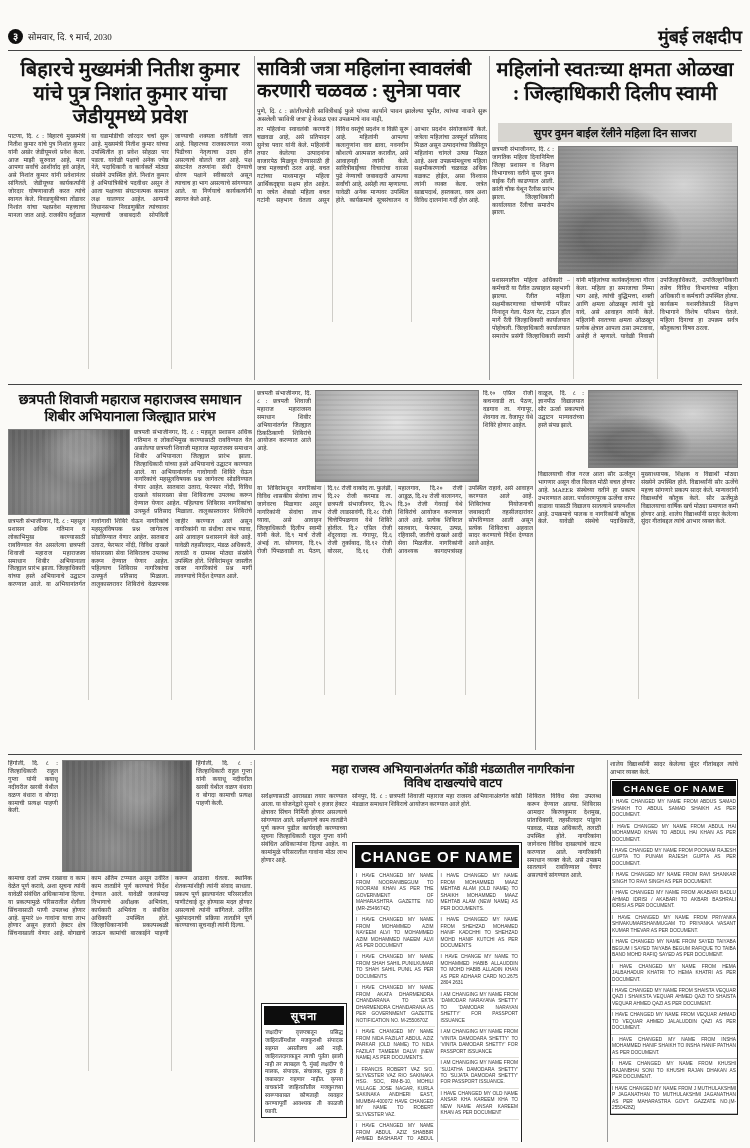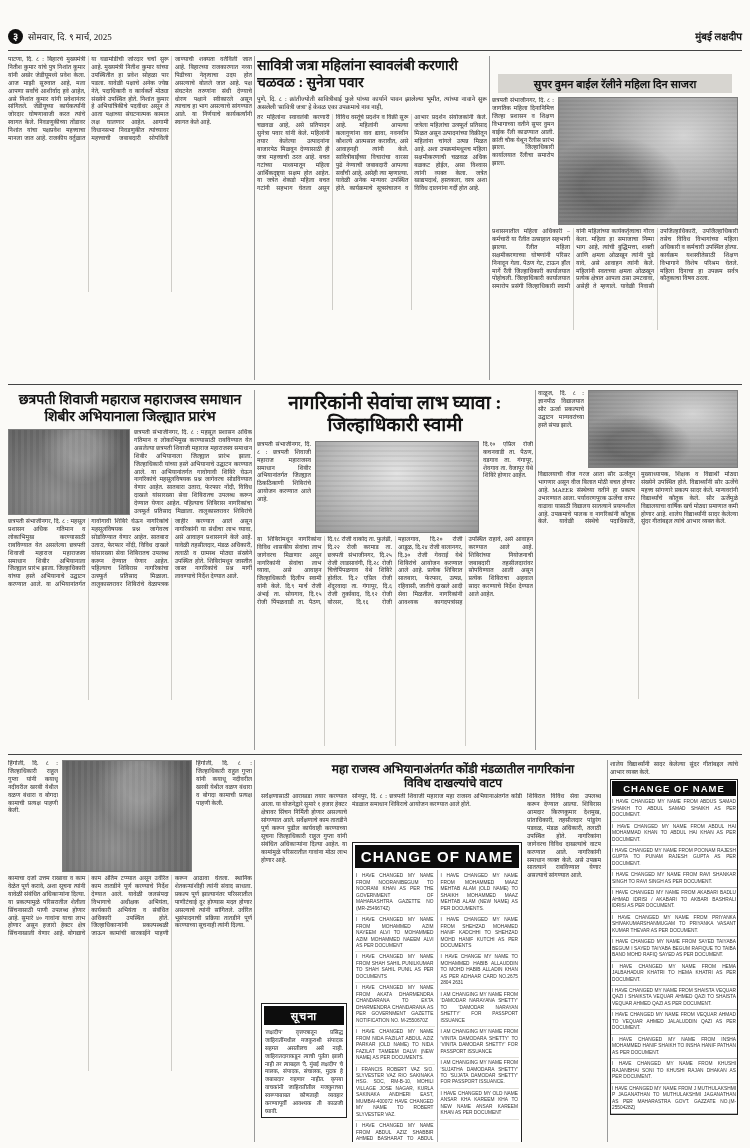--- a/index.html
+++ b/index.html
@@ -9,21 +9,21 @@
     background:#fbfaf7;color:#141414;margin:0 auto;
     padding:26px 8px 6px 8px;overflow:hidden;
     font-family:"Liberation Serif","DejaVu Serif",serif;
   }
   
   .masthead{display:flex;justify-content:space-between;align-items:center;height:20px;}
   .mh-left{display:flex;align-items:center;gap:5px;}
   .pg-badge{width:15px;height:15px;border-radius:50%;background:#111;color:#fff;
     font-size:10px;font-weight:bold;display:flex;align-items:center;justify-content:center;}
   .dateline{font-size:9px;}
-  .edition{font-size:10px;font-weight:bold;}
+  .edition{font-size:18px;font-weight:bold;}
   .hrule{height:1px;background:#444;margin:4px 0 5px 0;}
   
   .band{display:flex;overflow:hidden;}
   .vsep{width:1px;background:#9a9a9a;margin:0 2px;flex:0 0 1px;}
   .band1{height:324px;}
   .band2{height:360px;}
   .band3{height:382px;}
   article{overflow:hidden;box-sizing:border-box;}
   .colA{flex:0 0 244px;}
   .colB{flex:0 0 230px;}
@@ -84,38 +84,40 @@
   .hshift{padding:0 4px;}
 </style>
 </head>
 <body>
 
 <div class="page">
 
   <div class="masthead">
     <div class="mh-left">
       <div class="pg-badge">३</div>
-      <div class="dateline">सोमवार, दि. ९ मार्च, 2025</div>
+      <div class="dateline">सोमवार, दि. ९ मार्च, 2030</div>
     </div>
     <div class="edition">मुंबई लक्षदीप</div>
   </div>
   <div class="hrule"></div>
 
   <div class="band band1">
     <article class="colA">
+      <div class="hl hl-xl">बिहारचे मुख्यमंत्री नितीश कुमार यांचे पुत्र निशांत कुमार यांचा जेडीयूमध्ये प्रवेश</div>
       <div class="bodytext cols3" style="height:236px;">पाटणा, दि. ८ : बिहारचे मुख्यमंत्री नितीश कुमार यांचे पुत्र निशांत कुमार यांनी अखेर जेडीयूमध्ये प्रवेश केला. आज माझी सुरुवात आहे, मला आपणा सर्वांचे आशीर्वाद हवे आहेत, असे निशांत कुमार यांनी प्रवेशानंतर सांगितले. जेडीयूच्या कार्यकर्त्यांनी जोरदार घोषणाबाजी करत त्यांचे स्वागत केले. निवडणुकीच्या तोंडावर निशांत यांचा पक्षप्रवेश महत्त्वाचा मानला जात आहे. राजकीय वर्तुळात या घडामोडीची जोरदार चर्चा सुरू आहे. मुख्यमंत्री नितीश कुमार यांच्या उपस्थितीत हा प्रवेश सोहळा पार पडला. यावेळी पक्षाचे अनेक ज्येष्ठ नेते, पदाधिकारी व कार्यकर्ते मोठ्या संख्येने उपस्थित होते. निशांत कुमार हे अभियांत्रिकीचे पदवीधर असून ते आता पक्षाच्या संघटनात्मक कामात लक्ष घालणार आहेत. आगामी विधानसभा निवडणुकीत त्यांच्यावर महत्त्वाची जबाबदारी सोपविली जाण्याची शक्यता वर्तविली जात आहे. बिहारच्या राजकारणात नव्या पिढीच्या नेतृत्वाचा उदय होत असल्याचे बोलले जात आहे. पक्ष संघटनेत तरुणांना संधी देण्याचे धोरण पक्षाने स्वीकारले असून त्याचाच हा भाग असल्याचे सांगण्यात आले. या निर्णयाचे कार्यकर्त्यांनी स्वागत केले आहे.</div>
     </article>
     <div class="vsep"></div>
     <article class="colB">
-      <div class="hl hl-xl hl-left" style="font-size:14px;">सावित्री जत्रा महिलांना स्वावलंबी करणारी चळवळ : सुनेत्रा पवार</div>
+      <div class="hl hl-xl hl-left" style="font-size:19px;">सावित्री जत्रा महिलांना स्वावलंबी करणारी चळवळ : सुनेत्रा पवार</div>
       <div class="lead">पुणे, दि. ८ : क्रांतीज्योती सावित्रीबाई फुले यांच्या कार्याने पावन झालेल्या भूमीत, त्यांच्या नावाने सुरू असलेली 'सावित्री जत्रा' हे केवळ एका उपक्रमाचे नाव नाही,</div>
       <div class="bodytext cols3" style="height:196px;">तर महिलांना स्वावलंबी करणारी चळवळ आहे, असे प्रतिपादन सुनेत्रा पवार यांनी केले. महिलांनी तयार केलेल्या उत्पादनांना बाजारपेठ मिळवून देण्यासाठी ही जत्रा महत्त्वाची ठरत आहे. बचत गटांच्या माध्यमातून महिला आर्थिकदृष्ट्या सक्षम होत आहेत. या जत्रेत शेकडो महिला बचत गटांनी सहभाग घेतला असून विविध वस्तूंचे प्रदर्शन व विक्री सुरू आहे. महिलांनी आपल्या कलागुणांना वाव द्यावा, नवनवीन कौशल्ये आत्मसात करावीत, असे आवाहनही त्यांनी केले. सावित्रीबाईंच्या विचारांचा वारसा पुढे नेण्याची जबाबदारी आपल्या सर्वांची आहे, असेही त्या म्हणाल्या. यावेळी अनेक मान्यवर उपस्थित होते. कार्यक्रमाचे सूत्रसंचालन व आभार प्रदर्शन संयोजकांनी केले. जत्रेला महिलांचा उत्स्फूर्त प्रतिसाद मिळत असून उत्पादनांच्या विक्रीतून महिलांना चांगले उत्पन्न मिळत आहे. अशा उपक्रमांमधूनच महिला सक्षमीकरणाची चळवळ अधिक बळकट होईल, असा विश्वास त्यांनी व्यक्त केला. जत्रेत खाद्यपदार्थ, हस्तकला, वस्त्र अशा विविध दालनांना गर्दी होत आहे.</div>
     </article>
     <div class="vsep"></div>
     <article class="colC">
+      <div class="hl hl-xl">महिलांनो स्वतःच्या क्षमता ओळखा : जिल्हाधिकारी दिलीप स्वामी</div>
       <div class="subhead-bar">सुपर वुमन बाईल रॅलीने महिला दिन साजरा</div>
       <div class="prow" style="height:128px;">
         <div class="sidecol bodytext" style="flex:0 0 62px;">छत्रपती संभाजीनगर, दि. ८ : जागतिक महिला दिनानिमित्त जिल्हा प्रशासन व शिक्षण विभागाच्या वतीने सुपर वुमन बाईक रॅली काढण्यात आली. क्रांती चौक येथून रॅलीस प्रारंभ झाला. जिल्हाधिकारी कार्यालयात रॅलीचा समारोप झाला.</div>
         <div class="photo" style="flex:1;"></div>
       </div>
       <div class="bodytext cols3" style="height:102px;">प्रशासनातील महिला अधिकारी – कर्मचारी या रॅलीत उत्साहात सहभागी झाल्या. रॅलीत महिला सक्षमीकरणाच्या घोषणांनी परिसर निनादून गेला. पैठण गेट, टाऊन हॉल मार्गे रॅली जिल्हाधिकारी कार्यालयात पोहोचली. जिल्हाधिकारी कार्यालयात समारोप प्रसंगी जिल्हाधिकारी स्वामी यांनी महिलांच्या कार्यकर्तृत्वाचा गौरव केला. महिला हा समाजाचा निम्मा भाग आहे, त्यांची बुद्धिमत्ता, शक्ती आणि क्षमता ओळखून त्यांनी पुढे यावे, असे आवाहन त्यांनी केले. महिलांनी स्वतःच्या क्षमता ओळखून प्रत्येक क्षेत्रात आपला ठसा उमटवावा, असेही ते म्हणाले. यावेळी निवासी उपजिल्हाधिकारी, उपजिल्हाधिकारी तसेच विविध विभागांच्या महिला अधिकारी व कर्मचारी उपस्थित होत्या. कार्यक्रम यशस्वीतेसाठी शिक्षण विभागाने विशेष परिश्रम घेतले. महिला दिनाचा हा उपक्रम सर्वत्र कौतुकाचा विषय ठरला.</div>
     </article>
   </div>
 
   <div class="hrule"></div>
@@ -124,21 +126,20 @@
     <article class="colD">
       <div class="hl hl-lg">छत्रपती शिवाजी महाराज महाराजस्व समाधान शिबीर अभियानाला जिल्ह्यात प्रारंभ</div>
       <div class="prow" style="height:86px;">
         <div class="photo dark" style="flex:0 0 122px;"></div>
         <div class="sidecol bodytext">छत्रपती संभाजीनगर, दि. ८ : महसूल प्रशासन अधिक गतिमान व लोकाभिमुख करण्यासाठी राबविण्यात येत असलेल्या छत्रपती शिवाजी महाराज महाराजस्व समाधान शिबीर अभियानाला जिल्ह्यात प्रारंभ झाला. जिल्हाधिकारी यांच्या हस्ते अभियानाचे उद्घाटन करण्यात आले. या अभियानांतर्गत गावोगावी शिबिरे घेऊन नागरिकांचे महसूलविषयक प्रश्न जागेवरच सोडविण्यात येणार आहेत. सातबारा उतारा, फेरफार नोंदी, विविध दाखले यांसारख्या सेवा शिबिरातच उपलब्ध करून देण्यात येणार आहेत. पहिल्याच शिबिरास नागरिकांचा उत्स्फूर्त प्रतिसाद मिळाला. तालुकास्तरावर शिबिरांचे वेळापत्रक जाहीर करण्यात आले असून नागरिकांनी या संधीचा लाभ घ्यावा, असे आवाहन प्रशासनाने केले आहे. यावेळी तहसीलदार, मंडळ अधिकारी, तलाठी व ग्रामस्थ मोठ्या संख्येने उपस्थित होते. शिबिरांमधून जास्तीत जास्त नागरिकांचे प्रश्न मार्गी लावण्याचे निर्देश देण्यात आले.</div>
       </div>
       <div class="bodytext cols3" style="height:182px;">छत्रपती संभाजीनगर, दि. ८ : महसूल प्रशासन अधिक गतिमान व लोकाभिमुख करण्यासाठी राबविण्यात येत असलेल्या छत्रपती शिवाजी महाराज महाराजस्व समाधान शिबीर अभियानाला जिल्ह्यात प्रारंभ झाला. जिल्हाधिकारी यांच्या हस्ते अभियानाचे उद्घाटन करण्यात आले. या अभियानांतर्गत गावोगावी शिबिरे घेऊन नागरिकांचे महसूलविषयक प्रश्न जागेवरच सोडविण्यात येणार आहेत. सातबारा उतारा, फेरफार नोंदी, विविध दाखले यांसारख्या सेवा शिबिरातच उपलब्ध करून देण्यात येणार आहेत. पहिल्याच शिबिरास नागरिकांचा उत्स्फूर्त प्रतिसाद मिळाला. तालुकास्तरावर शिबिरांचे वेळापत्रक जाहीर करण्यात आले असून नागरिकांनी या संधीचा लाभ घ्यावा, असे आवाहन प्रशासनाने केले आहे. यावेळी तहसीलदार, मंडळ अधिकारी, तलाठी व ग्रामस्थ मोठ्या संख्येने उपस्थित होते. शिबिरांमधून जास्तीत जास्त नागरिकांचे प्रश्न मार्गी लावण्याचे निर्देश देण्यात आले.</div>
     </article>
     <div class="vsep"></div>
     <article class="colE">
-      <div class="hl hl-lg" style="font-size:19px;">नागरिकांनी सेवांचा लाभ घ्यावा : जिल्हाधिकारी स्वामी</div>
       <div class="prow" style="height:92px;">
         <div class="sidecol bodytext" style="flex:0 0 54px;">छत्रपती संभाजीनगर, दि. ८ : छत्रपती शिवाजी महाराज महाराजस्व समाधान शिबीर अभियानांतर्गत जिल्ह्यात ठिकठिकाणी शिबिरांचे आयोजन करण्यात आले आहे.</div>
         <div class="photo light" style="flex:0 0 164px;"></div>
         <div class="sidecol bodytext">दि.१० एप्रिल रोजी कचनवाडी ता. पैठण, वडगाव ता. गंगापूर, शेवगाव ता. वैजापूर येथे शिबिरे होणार आहेत.</div>
       </div>
       <div class="bodytext cols4" style="height:210px;">या शिबिरांमधून नागरिकांना विविध शासकीय सेवांचा लाभ जागेवरच मिळणार असून नागरिकांनी सेवांचा लाभ घ्यावा, असे आवाहन जिल्हाधिकारी दिलीप स्वामी यांनी केले. दि.९ मार्च रोजी अंभई ता. सोयगाव, दि.१५ रोजी पिंपळवाडी ता. पैठण, दि.१८ रोजी वाकोद ता. फुलंब्री, दि.२२ रोजी करमाड ता. छत्रपती संभाजीनगर, दि.२५ रोजी लाडसावंगी, दि.२८ रोजी चित्तेपिंपळगाव येथे शिबिरे होतील. दि.२ एप्रिल रोजी शेंदूरवादा ता. गंगापूर, दि.६ रोजी तुर्काबाद, दि.१२ रोजी बोरसर, दि.१६ रोजी महालगाव, दि.२० रोजी आडूळ, दि.२४ रोजी बालानगर, दि.३० रोजी गेवराई येथे शिबिरांचे आयोजन करण्यात आले आहे. प्रत्येक शिबिरात सातबारा, फेरफार, उत्पन्न, रहिवासी, जातीचे दाखले आदी सेवा मिळतील. नागरिकांनी आवश्यक कागदपत्रांसह उपस्थित राहावे, असे आवाहन करण्यात आले आहे. शिबिरांच्या नियोजनाची जबाबदारी तहसीलदारांवर सोपविण्यात आली असून प्रत्येक शिबिराचा अहवाल सादर करण्याचे निर्देश देण्यात आले आहेत.</div>
     </article>
     <div class="vsep"></div>
     <article class="colF">
       <div class="prow" style="height:78px;">

